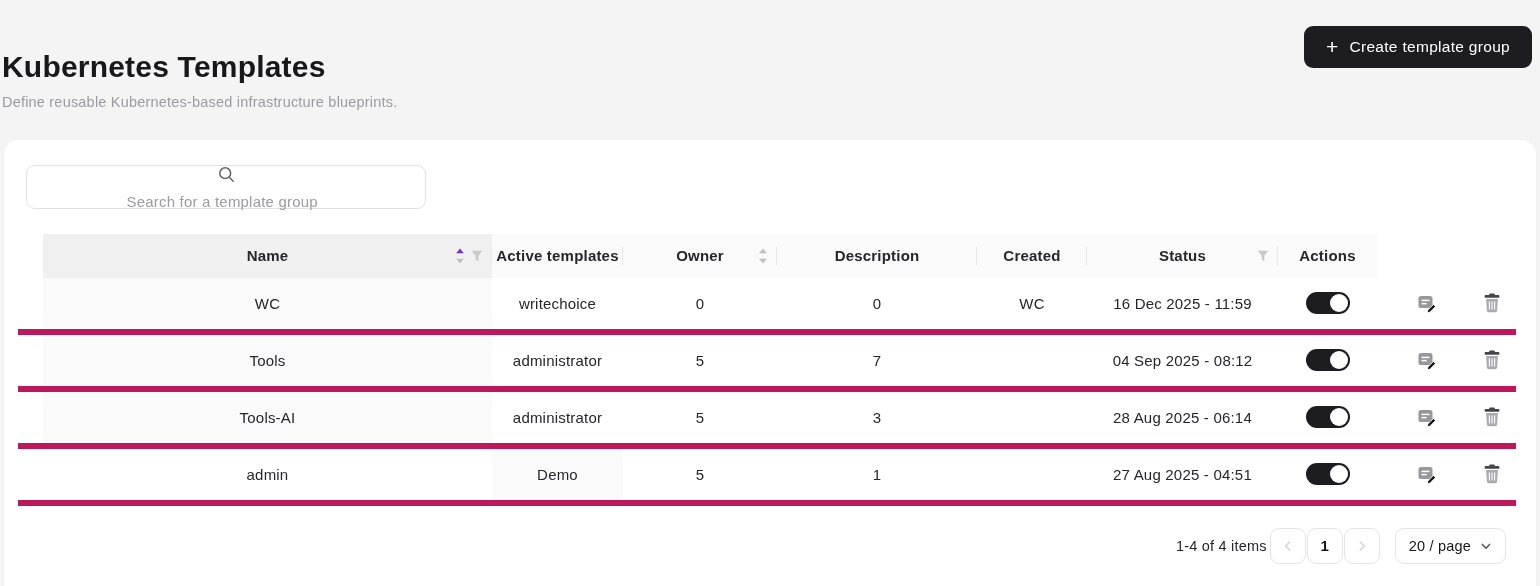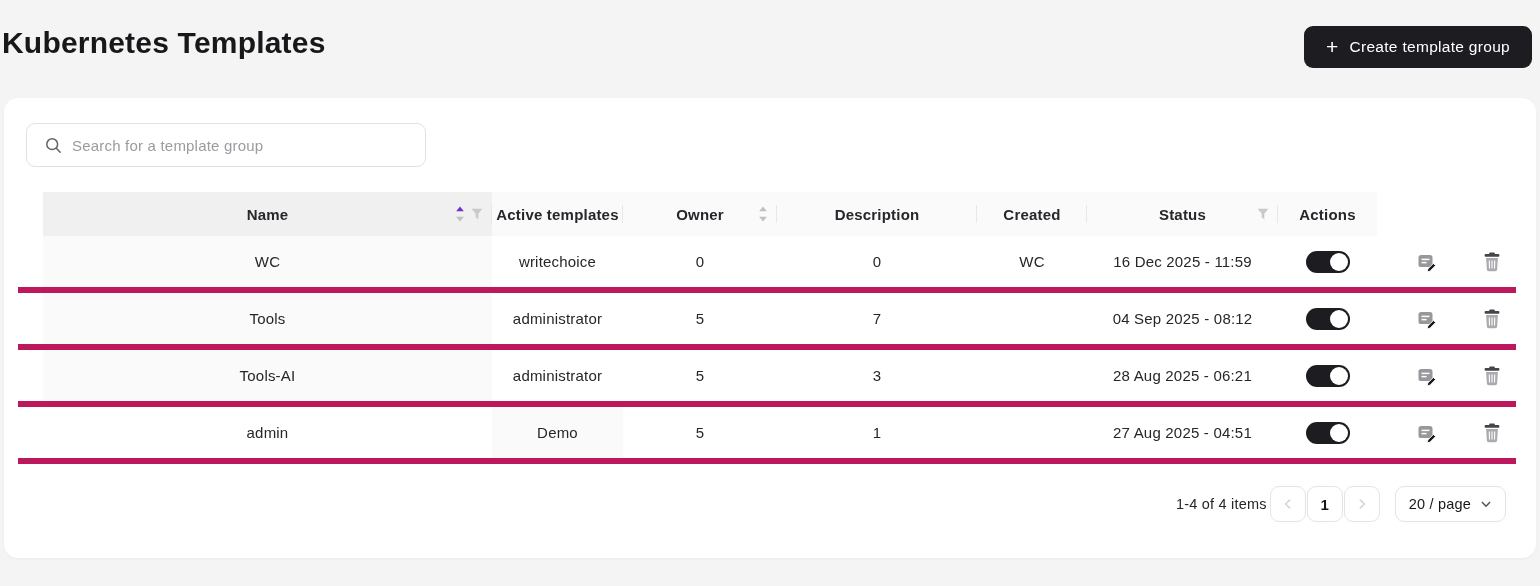--- a/index.html
+++ b/index.html
@@ -6,40 +6,40 @@
   html,body { width:1540px; height:586px; overflow:hidden; }
   body {
     background:#f4f4f5;
     font-family:"Liberation Sans", sans-serif;
     color:#1b1b1f;
   }
   .page { width:1540px; height:586px; position:relative; }
 
   
   .page-header { display:flex; justify-content:space-between; align-items:flex-start; padding:26px 8px 0 2px; }
-  .page-title { font-size:30px; font-weight:700; color:#18181b; letter-spacing:.2px; line-height:1.15; }
+  .page-title { font-size:30px; font-weight:700; color:#18181b; letter-spacing:.2px; line-height:1.15;margin-top:24px; }
   .page-subtitle { margin-top:9px; font-size:14.5px; color:#9b9ba1; letter-spacing:.2px; }
   .create-btn {
     display:flex; align-items:center; gap:11px;
     background:var(--btn-bg,#1c1c21); color:#fff; border:none; cursor:pointer;
     height:42px; padding:0 22px; border-radius:9px;
     font-family:inherit; font-size:15.5px; font-weight:500; letter-spacing:.3px;
   }
   .create-btn .plus { font-size:21px; font-weight:400; line-height:1; margin-top:-2px; }
 
   
   .card {
     margin:30px 4px 0 4px; width:1532px; height:460px;
     background:#fff; border-radius:14px;
     box-shadow:0 1px 3px rgba(0,0,0,.04);
   }
   .search-row { padding:25px 0 25px 22px; }
   .search-box {
     width:400px; height:44px; border:1px solid #e2e2e4; border-radius:9px;
-    display:flex; align-items:center; padding:0 18px; background:#fff; gap:10px;
+    display:flex; align-items:center; padding:0 7px; background:#fff; gap:10px;flex-direction:column;
   }
   .search-box input {
     border:none; outline:none; flex:1; font-family:inherit; font-size:15px; color:#333; background:transparent;
   }
   .search-box input::placeholder { color:#9b9ba1; letter-spacing:.2px; }
 
   
   .table { margin:0 14px; width:1498px; }
   .thead, .trow {
     display:grid;
@@ -99,20 +99,21 @@
   }
 </style>
 </head>
 <body>
 
 <div class="page">
 
   <div class="page-header">
     <div>
       <h1 class="page-title">Kubernetes Templates</h1>
+      <p class="page-subtitle">Define reusable Kubernetes-based infrastructure blueprints.</p>
     </div>
     <button class="create-btn">
       <span class="plus">+</span>
       <span>Create template group</span>
     </button>
   </div>
 
   <div class="card">
 
     <div class="search-row">
@@ -235,21 +236,21 @@
       </button>
     </div>
   </div>
 
   <div class="trow">
     <div class="cell name-col">Tools-AI</div>
     <div class="cell">administrator</div>
     <div class="cell">5</div>
     <div class="cell">3</div>
     <div class="cell"></div>
-    <div class="cell">28 Aug 2025 - 06:21</div>
+    <div class="cell">28 Aug 2025 - 06:14</div>
     <div class="cell">
       <div class="toggle"></div>
     </div>
     <div class="cell actions-cell">
       <button class="icon-btn">
         <svg width="20" height="20" viewBox="0 0 20 20">
           <rect x="1.5" y="3" width="14" height="12" rx="2.6" fill="#98989c"></rect>
           <line x1="4.5" y1="7.4" x2="12.5" y2="7.4" stroke="#fff" stroke-width="1.5"></line>
           <line x1="4.5" y1="10.6" x2="9.6" y2="10.6" stroke="#fff" stroke-width="1.5"></line>
           <path d="M10.8 17 l5.6-5.6 2.2 2.2 -5.6 5.6 -2.8 .6 Z" fill="#1a1a1e" stroke="#ffffff" stroke-width="0.9"></path>

